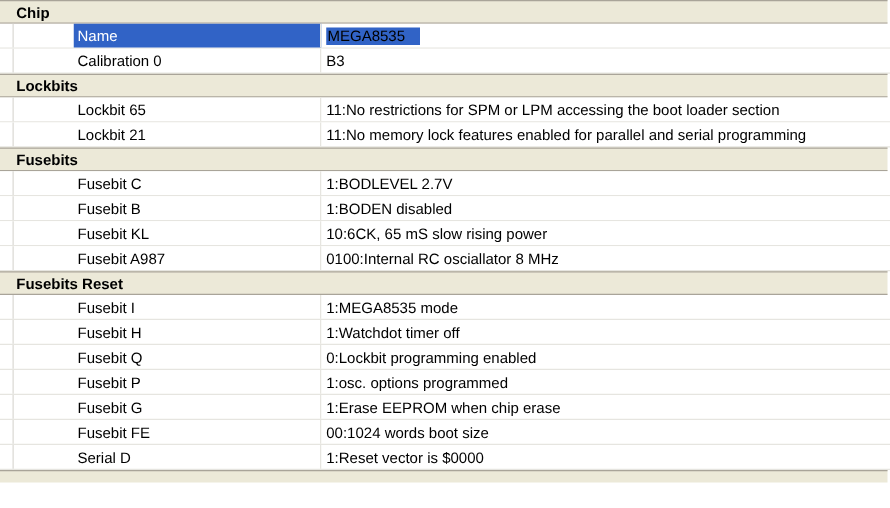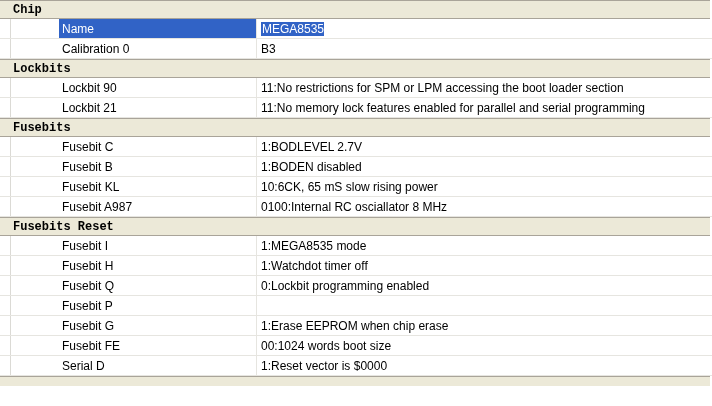--- a/index.html
+++ b/index.html
@@ -17,21 +17,20 @@
   .section-header {
     height: 19px;
     background: #ECE9D8;
     border-top: 1px solid #A9A499;
     border-bottom: 1px solid #A9A499;
     font-weight: bold;
     padding: 2px 0 0 13px;
     line-height: 15px;
     margin-right: 2px;
     white-space: nowrap;
-    font-family: Liberation Mono, monospace;
   }
   .row {
     height: 20px;
     display: flex;
     border-bottom: 1px solid #E6E5E0;
     background: #ffffff;
   }
   .gutter {
     width: 11px;
     flex: 0 0 11px;
@@ -53,22 +52,22 @@
     line-height: 16px;
     white-space: nowrap;
     overflow: hidden;
   }
   .row.selected .label-cell {
     background: #3163C6;
     color: #ffffff;
   }
   .sel-text {
     background: #3163C6;
-    color: #ffffff;
-    padding: 0 0 0 1px;
+    color: #000000;
+    padding: 0 12px 0 1px;
     text-align: right;
   }
   .bottom-strip {
     height: 10px;
     background: #ECE9D8;
     border-top: 1px solid #A9A499;
     margin-right: 2px;
   }
 </style>
 </head>
@@ -82,21 +81,21 @@
     <div class="value-cell"><span class="sel-text">MEGA8535</span></div>
   </div>
     <div class="row">
     <div class="gutter"></div>
     <div class="label-cell">Calibration 0</div>
     <div class="value-cell">B3</div>
   </div>
     <div class="section-header">Lockbits</div>
     <div class="row">
     <div class="gutter"></div>
-    <div class="label-cell">Lockbit 90</div>
+    <div class="label-cell">Lockbit 65</div>
     <div class="value-cell">11:No restrictions for SPM or LPM accessing the boot loader section</div>
   </div>
     <div class="row">
     <div class="gutter"></div>
     <div class="label-cell">Lockbit 21</div>
     <div class="value-cell">11:No memory lock features enabled for parallel and serial programming</div>
   </div>
     <div class="section-header">Fusebits</div>
     <div class="row">
     <div class="gutter"></div>
@@ -130,20 +129,21 @@
     <div class="value-cell">1:Watchdot timer off</div>
   </div>
     <div class="row">
     <div class="gutter"></div>
     <div class="label-cell">Fusebit Q</div>
     <div class="value-cell">0:Lockbit programming enabled</div>
   </div>
     <div class="row">
     <div class="gutter"></div>
     <div class="label-cell">Fusebit P</div>
+    <div class="value-cell">1:osc. options programmed</div>
   </div>
     <div class="row">
     <div class="gutter"></div>
     <div class="label-cell">Fusebit G</div>
     <div class="value-cell">1:Erase EEPROM when chip erase</div>
   </div>
     <div class="row">
     <div class="gutter"></div>
     <div class="label-cell">Fusebit FE</div>
     <div class="value-cell">00:1024 words boot size</div>

